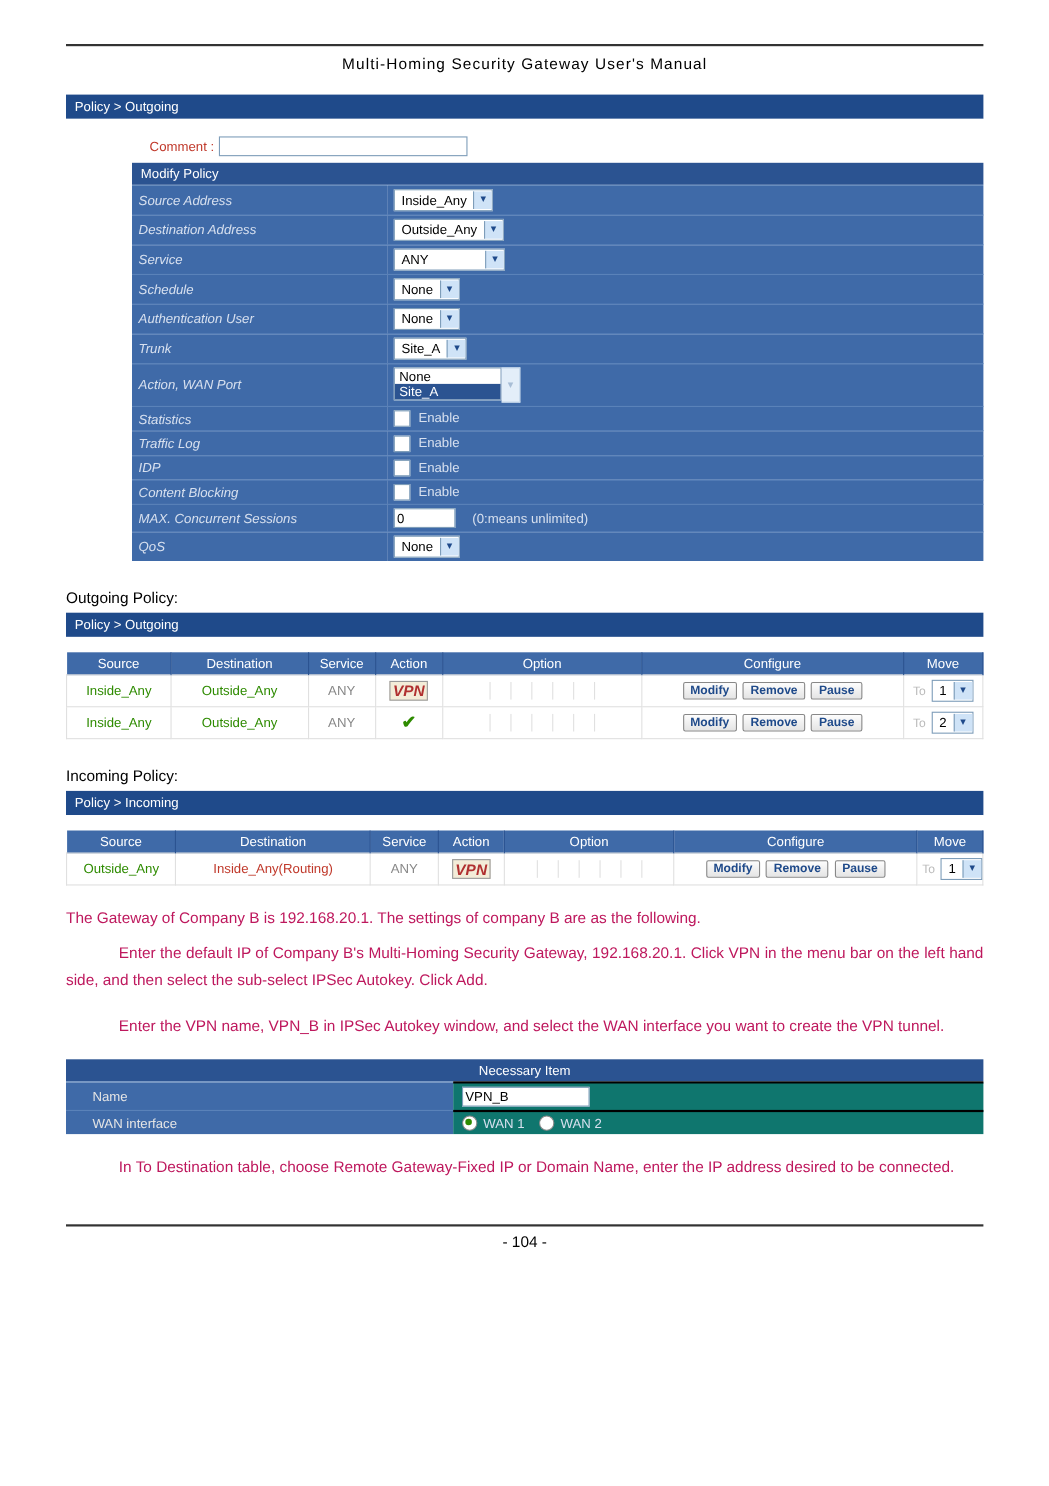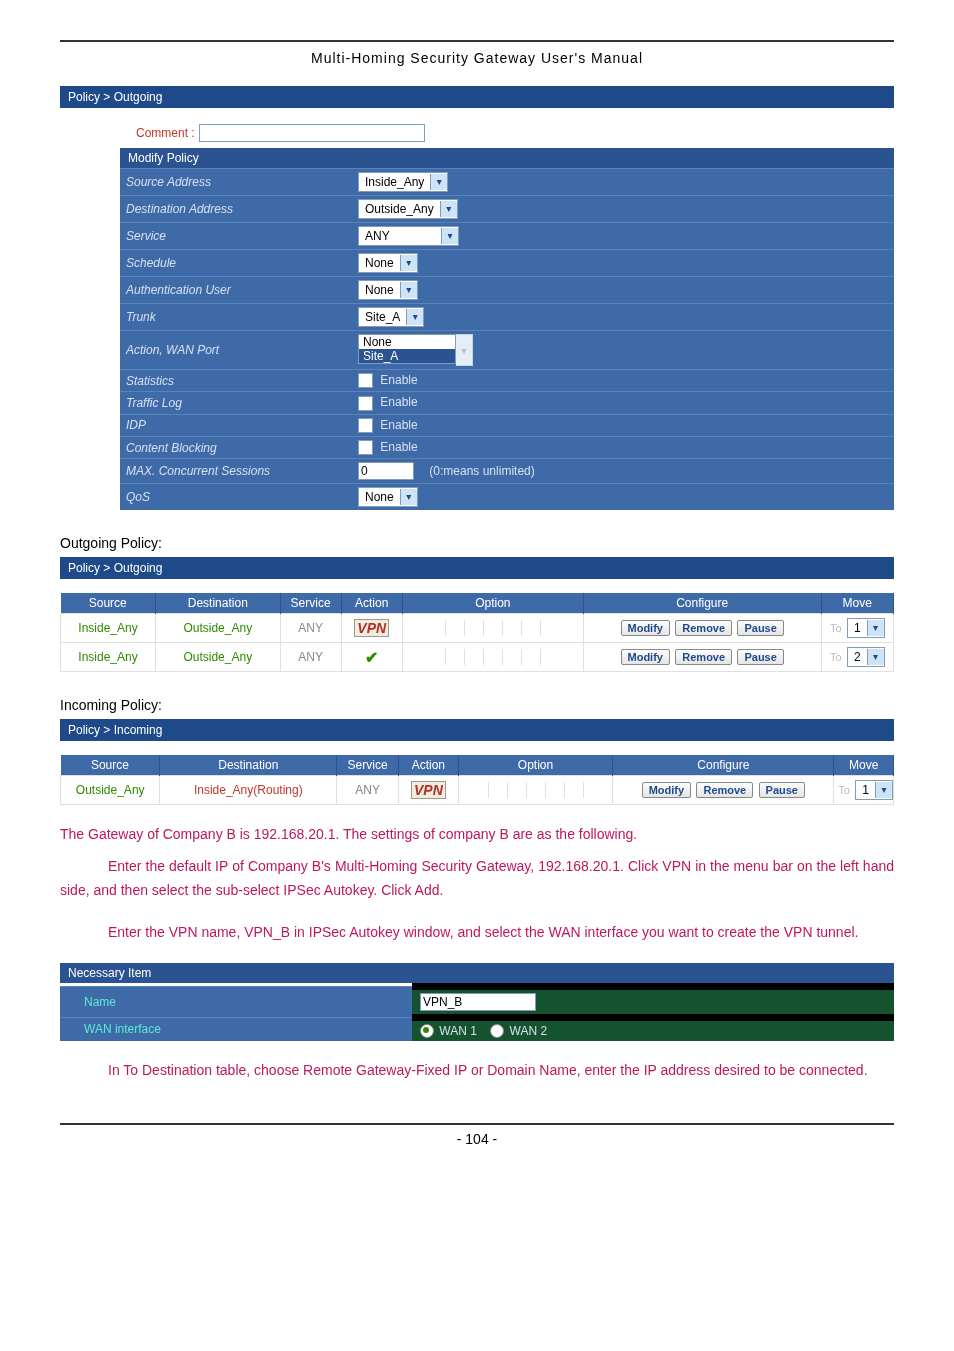--- a/index.html
+++ b/index.html
@@ -206,37 +206,38 @@
     margin: 18px 0;
     color:#be185d;
     text-align:justify;
   }
   .body-text.indent { text-indent: 48px; }
   .ni-header {
     background:#2b5391;
     color:#fff;
     padding:3px 8px;
     font-size:12px;
+    text-align:center;
   }
   .ni-table { width:100%; border-collapse:collapse; }
   .ni-table td {
     font-size:12px;
     padding:3px 8px;
   }
   .ni-table td.l {
     background:#3f6aa8;
-    color:#5eead4;
+    color:#e5e5e5;
     width:320px;
     border-top:1px solid #5a82b9;
     padding-left:24px;
   }
   .ni-table td.r {
-    background:#14532d;
+    background:#0f766e;
     color:#d7e0ef;
-    border-top:7px solid #000000;
+    border-top:2px solid #000000;
   }
   .radio {
     display:inline-block;
     width:12px; height:12px;
     border:1px solid #888;
     border-radius:50%;
     background:#fff;
     vertical-align:middle;
     position:relative;
     margin-right:2px;

